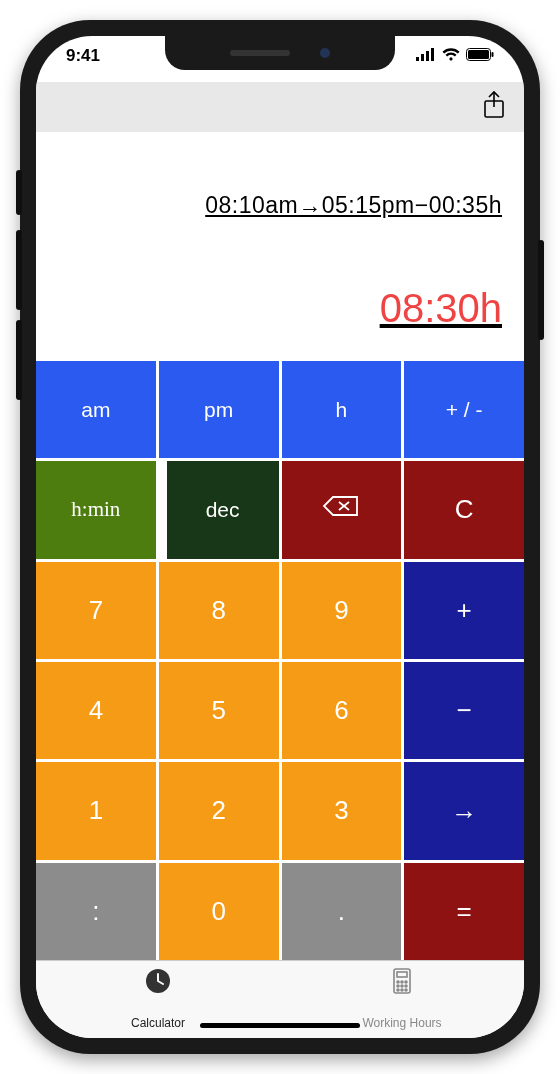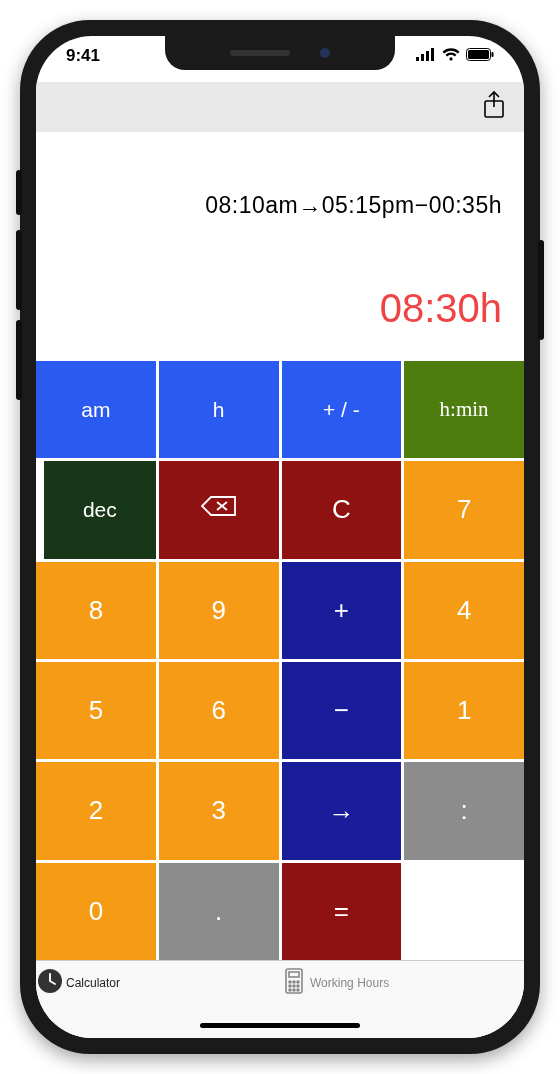--- a/index.html
+++ b/index.html
@@ -78,20 +78,21 @@
       background: #e8e8e8;
       display: flex;
       justify-content: flex-end;
       align-items: center;
       padding: 0 18px;
     }
     .display-area {
       background: #fff;
       padding: 18px 22px 14px 22px;
       text-align: right;
+      text-decoration: underline;
     }
     .expression {
       font-size: 23px;
       font-weight: 300;
       color: #000;
       min-height: 110px;
       display:flex;
       align-items:center;
       justify-content:flex-end;
       letter-spacing: 0.5px;
@@ -134,25 +135,25 @@
       height: 78px;
       background: #f8f8f8;
       border-top: 1px solid #ccc;
       display: flex;
       justify-content: space-around;
       align-items: flex-start;
       padding-top: 6px;
     }
     .tab {
       display: flex;
-      flex-direction: row;
+      flex-direction: column;
       align-items: center;
       font-size: 12px;
       color: #888;
-      gap: 2px;
+      gap: 18px;
       flex:1;
     }
     .tab.active { color: #222; }
     .tab svg { width: 28px; height: 28px; }
     .home-indicator {
       position:absolute; bottom:10px; left:50%; transform:translateX(-50%);
       width: 160px; height:5px; background:#000; border-radius:3px;
     }
   </style>
 </head>
@@ -204,20 +205,21 @@
       </span>
     </div>
 
     <div class="display-area">
       <div class="expression">08:10am→05:15pm−00:35h</div>
       <div class="result">08:30h</div>
     </div>
 
     <div class="keypad">
       <div class="key blue sm">am</div>
+      <div class="key blue sm">pm</div>
       <div class="key blue sm">h</div>
       <div class="key blue sm">+ / -</div>
 
       <div class="key green sm">h:min</div>
       <div class="key dgreen sm">dec</div>
       <div class="key dred">
         <span>
           <svg width="38" height="24" viewBox="0 0 38 24" fill="none" stroke="#fff" stroke-width="1.8">
             <path d="M11 3 H35 V21 H11 L2 12 Z"></path>
             <path d="M17 8 L27 16 M27 8 L17 16"></path>

